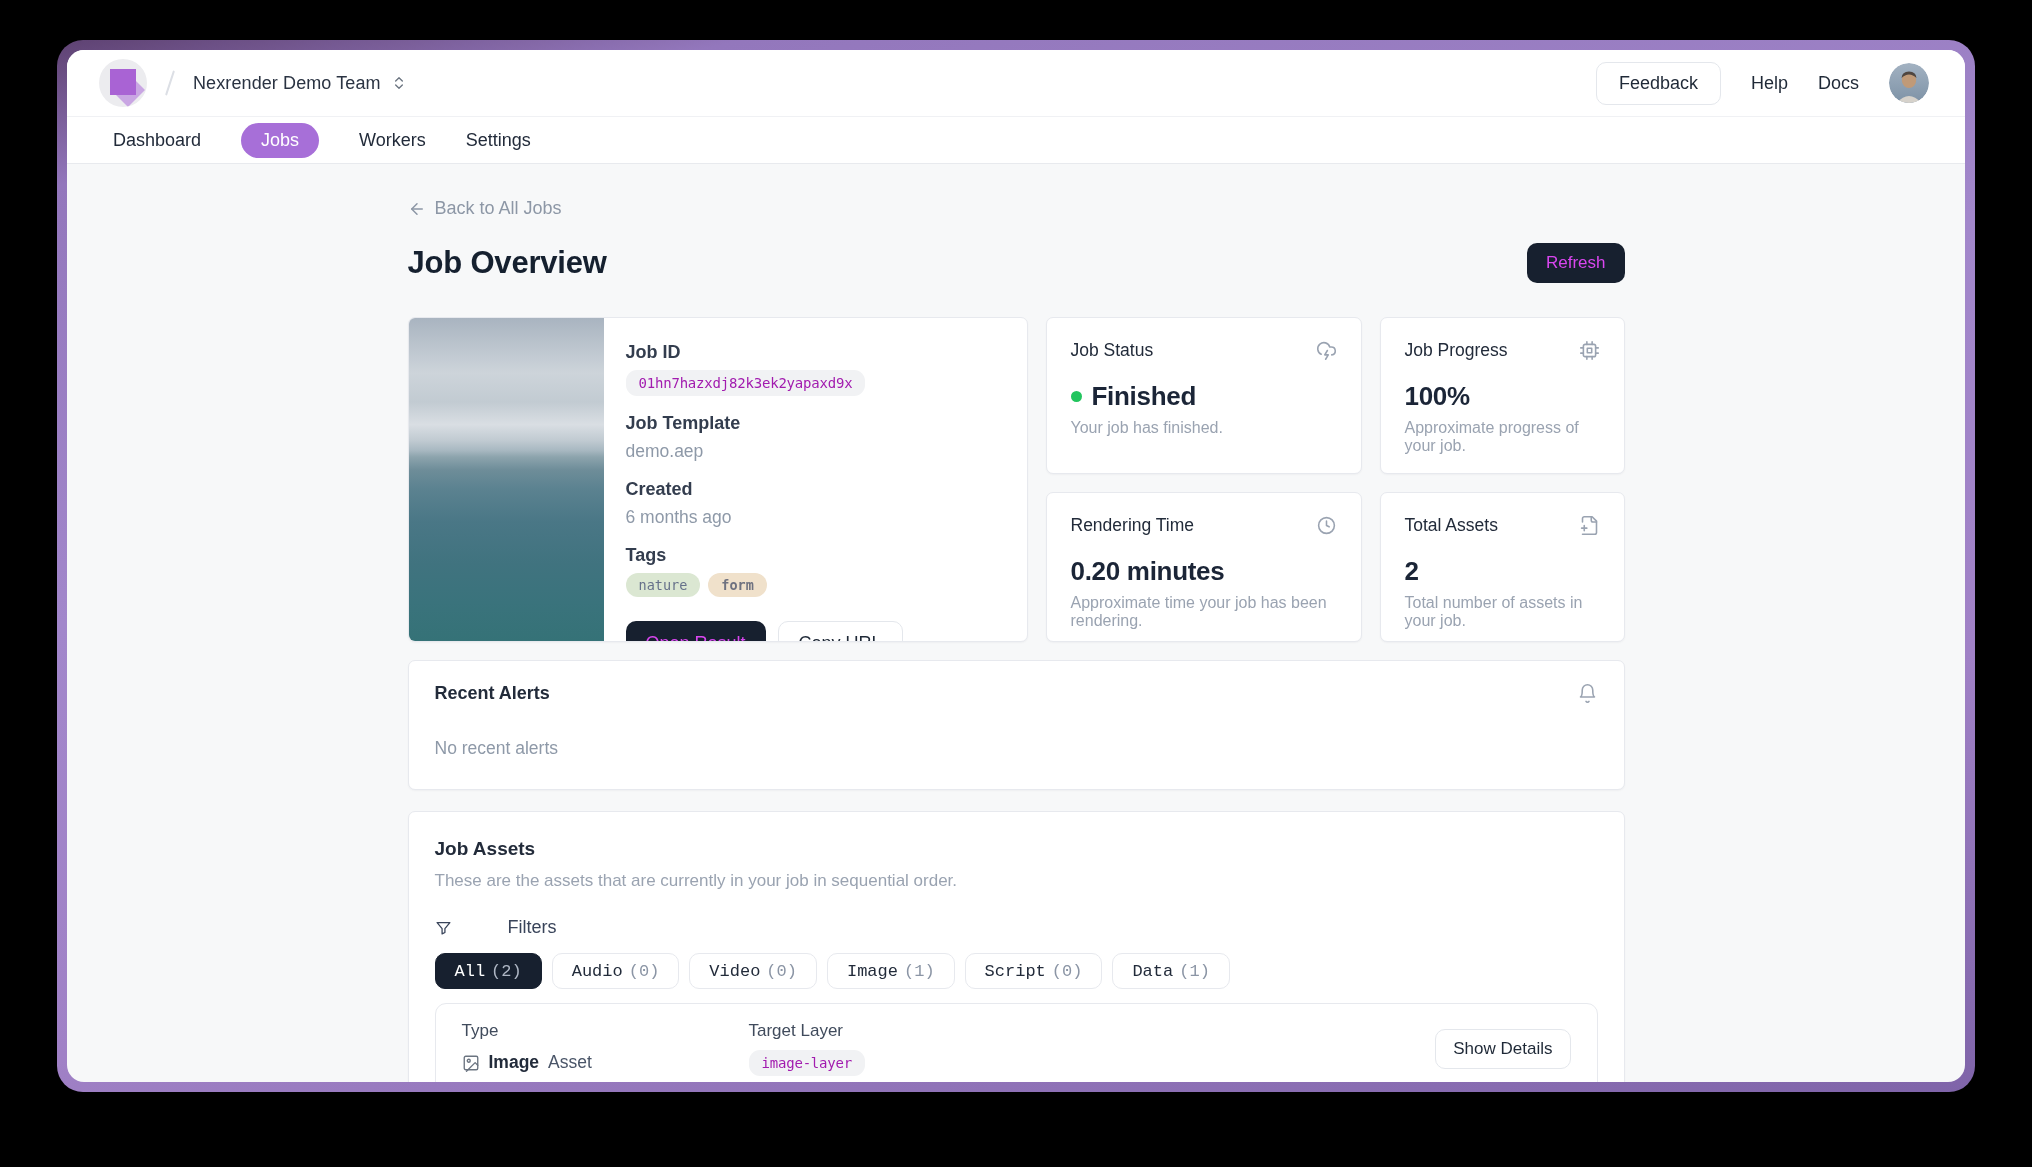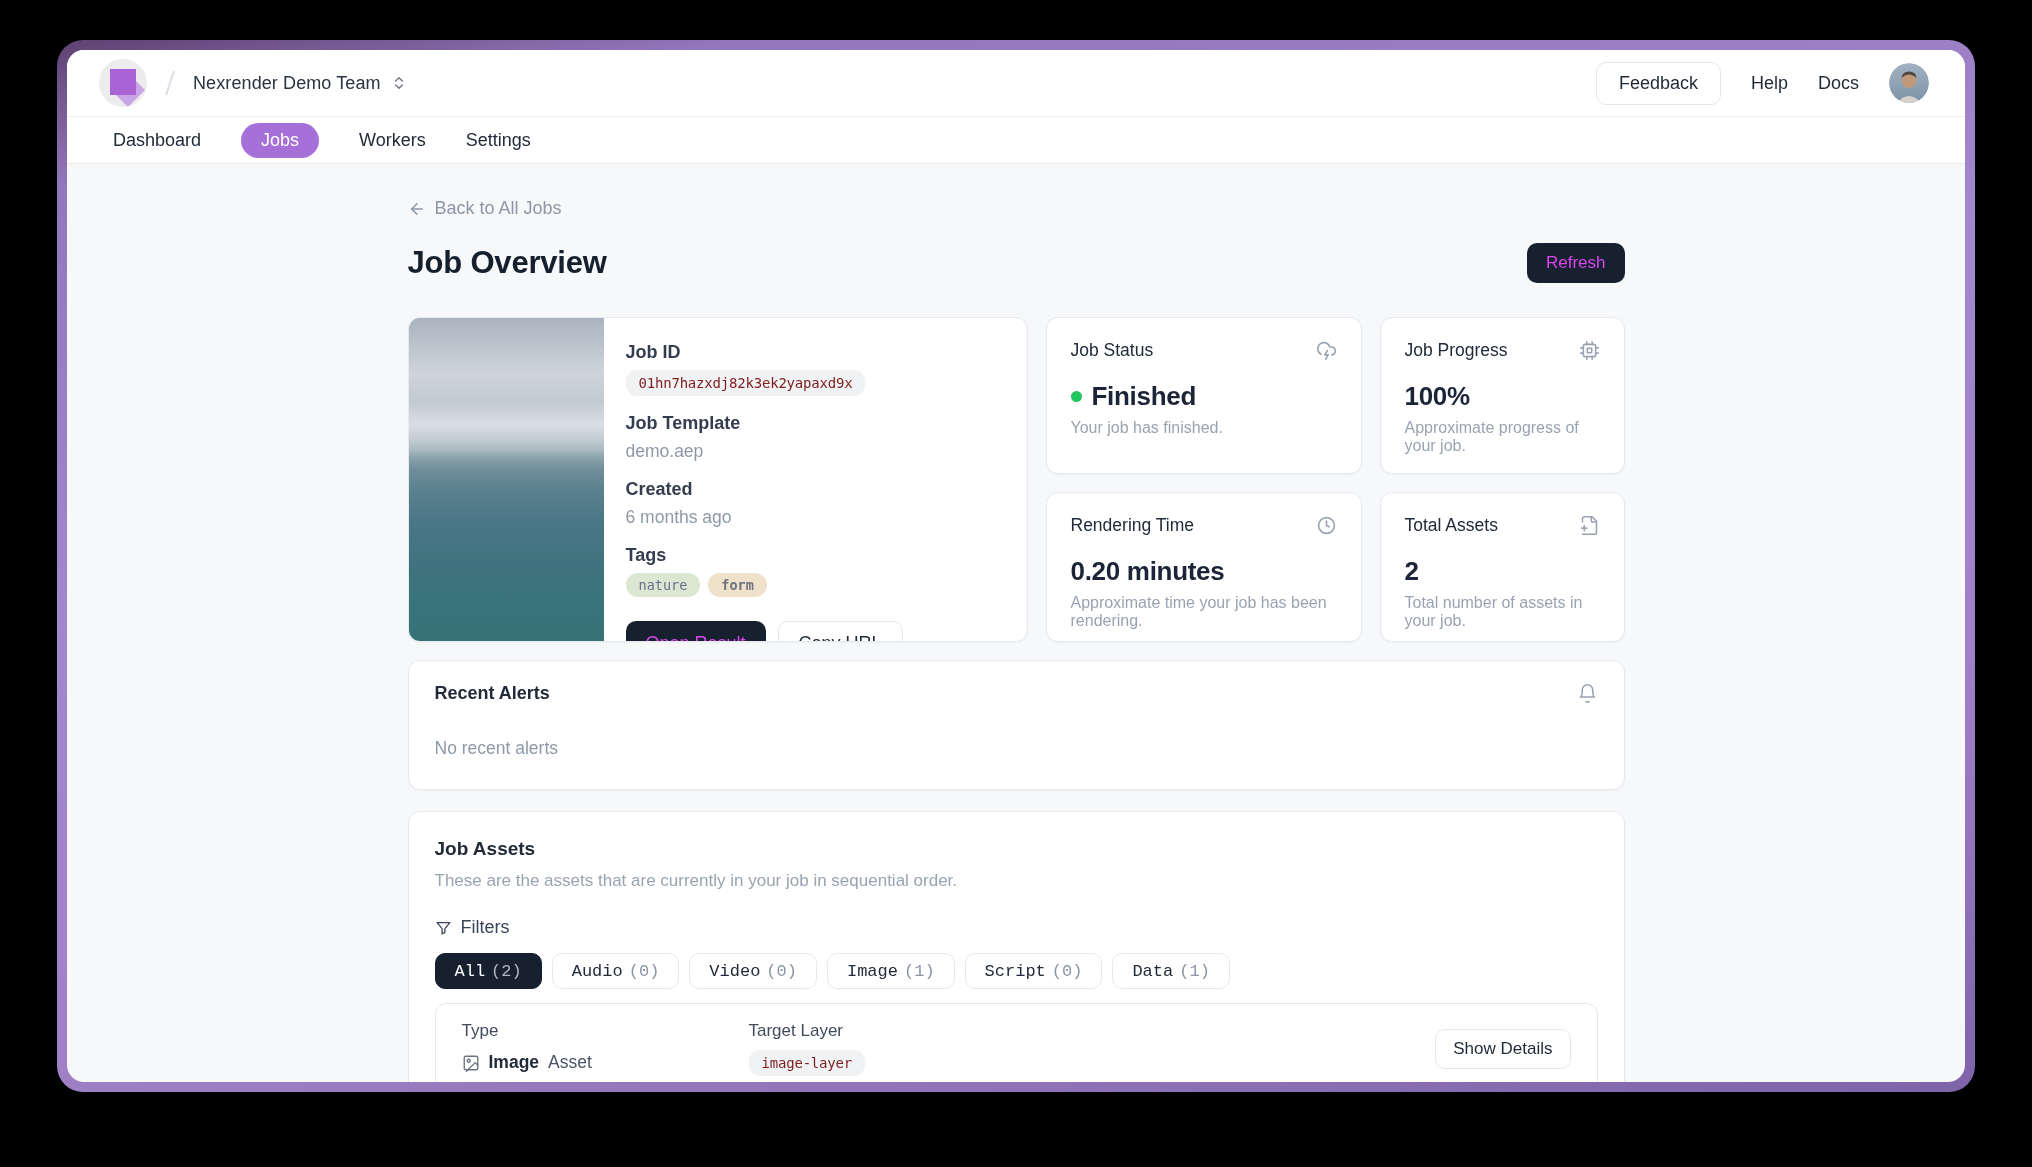--- a/index.html
+++ b/index.html
@@ -46,40 +46,40 @@
   .content { width: 1217px; margin: 0 auto; padding-top: 34px; }
 
   .back-link { display: flex; align-items: center; gap: 9px; color: #8d97a6; font-size: 18px; cursor: pointer; width: fit-content; }
   .title-row { display: flex; align-items: center; justify-content: space-between; margin-top: 24px; }
   .page-title { font-size: 31px; font-weight: 700; color: #15202f; letter-spacing: -0.2px; }
   .btn-dark {
     background: #17202f; color: #d946ef; border: none; border-radius: 10px;
     font-size: 17px; padding: 10px 19px; cursor: pointer; font-family: inherit; font-weight: 500;
   }
 
-  .card { background: #fff; border: 1px solid #e7e9ee; border-radius: 12px; box-shadow: 0 1px 2px rgba(16,24,40,0.04); }
+  .card { background: #fff; border: 1px solid #e7e9ee; border-radius: 7px; box-shadow: 0 1px 2px rgba(16,24,40,0.04); }
 
   .top-grid { display: grid; grid-template-columns: 620px 316px 1fr; grid-template-rows: 157px 150px; gap: 18px; margin-top: 34px; }
 
   
   .details-card { grid-row: 1 / span 2; display: flex; overflow: hidden; }
   .thumb {
     flex: none; width: 195px;
     background: linear-gradient(180deg,
       #a9b4c0 0%, #bcc5ce 9%, #cdd4da 17%, #c2cbd2 26%, #d9dee3 33%,
       #c0cad1 38%, #a8b8c1 41%, #8da4ad 43%, #6e8d99 47%, #5b8290 53%,
       #4a7786 63%, #40737f 76%, #3a737c 88%, #357277 100%);
   }
   .details-body { padding: 24px 24px 24px 22px; }
   .field-label { font-size: 18px; font-weight: 600; color: #333d4e; margin-bottom: 7px; }
   .field-value { font-size: 17.5px; color: #8e99a8; }
   .field-group { margin-bottom: 17px; }
   .mono-pill {
     display: inline-block; font-family: "DejaVu Sans Mono", monospace; font-size: 14px;
-    background: #f1f2f4; color: #7f1d1d; border-radius: 11px; padding: 5px 13px; letter-spacing: -0.2px;
+    background: #f1f2f4; color: #a21caf; border-radius: 11px; padding: 5px 13px; letter-spacing: -0.2px;
   }
   .tags-row { display: flex; gap: 8px; }
   .tag { font-family: "DejaVu Sans Mono", monospace; font-size: 13.5px; border-radius: 999px; padding: 4px 13px; }
   .tag-nature { background: #dbe7d2; color: #66718a; }
   .tag-form { background: #f0e1cb; color: #6f7280; font-weight: bold; }
   .details-actions { display: flex; gap: 12px; margin-top: 24px; }
   .btn-dark.lg { font-size: 18px; padding: 11px 20px; }
   .btn-outline.lg { font-size: 18px; padding: 11px 20px; }
 
   
@@ -94,21 +94,21 @@
   .alerts-card { margin-top: 18px; padding: 22px 26px 30px; }
   .alerts-head { display: flex; align-items: center; justify-content: space-between; }
   .alerts-title { font-size: 18px; font-weight: 600; color: #222b3a; }
   .alerts-empty { font-size: 17.5px; color: #8e99a8; margin-top: 34px; }
 
   
   .assets-card { margin-top: 21px; padding: 26px; }
   .assets-title { font-size: 19px; font-weight: 600; color: #222b3a; }
   .assets-subtitle { font-size: 17px; color: #9aa3b1; margin-top: 11px; }
   .filters-label-row { display: flex; align-items: center; gap: 9px; margin-top: 26px; color: #39445a; }
-  .filters-label { font-size: 18px; font-weight: 500; color: #39445a; }
+  .filters-label { font-size: 18px; font-weight: 500; color: #39445a; margin-left: 47px; }
   .chips-row { display: flex; gap: 10px; margin-top: 15px; }
   .chip {
     display: flex; align-items: center; height: 36px; padding: 0 19px; border-radius: 10px;
     border: 1px solid #e7e9ee; background: #fff; font-size: 17px; color: #222b3a; cursor: pointer; font-family: Liberation Mono, monospace; justify-content: space-between;
   }
   .chip .count { color: #8b95a5; margin-left: 6px; }
   .chip.active { background: #17202f; border-color: #17202f; color: #fff; }
   .chip.active .count { color: #aeb6c4; }
 
   .rows-box { margin-top: 14px; border: 1px solid #e7e9ee; border-radius: 11px; background: #fff; overflow: hidden; }

